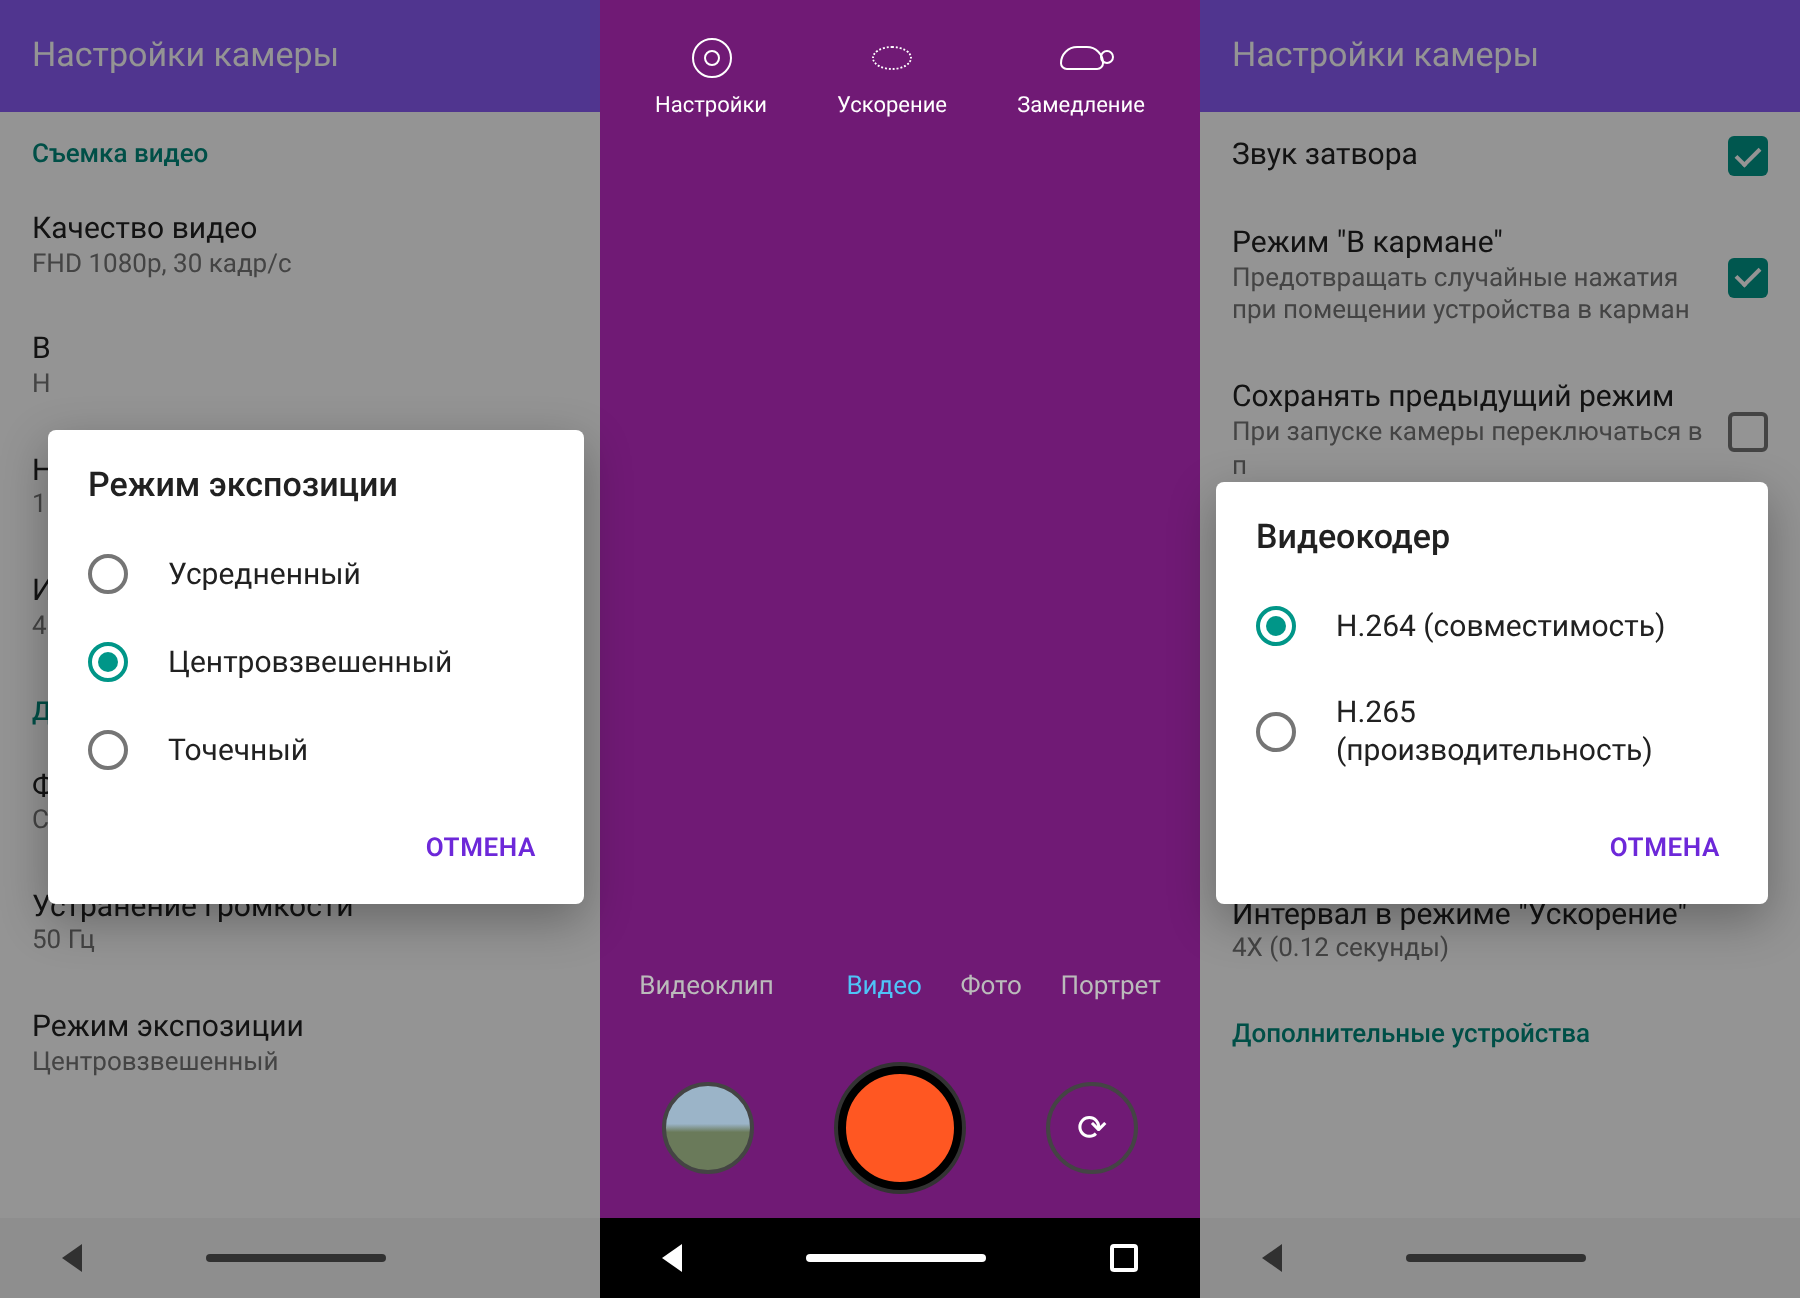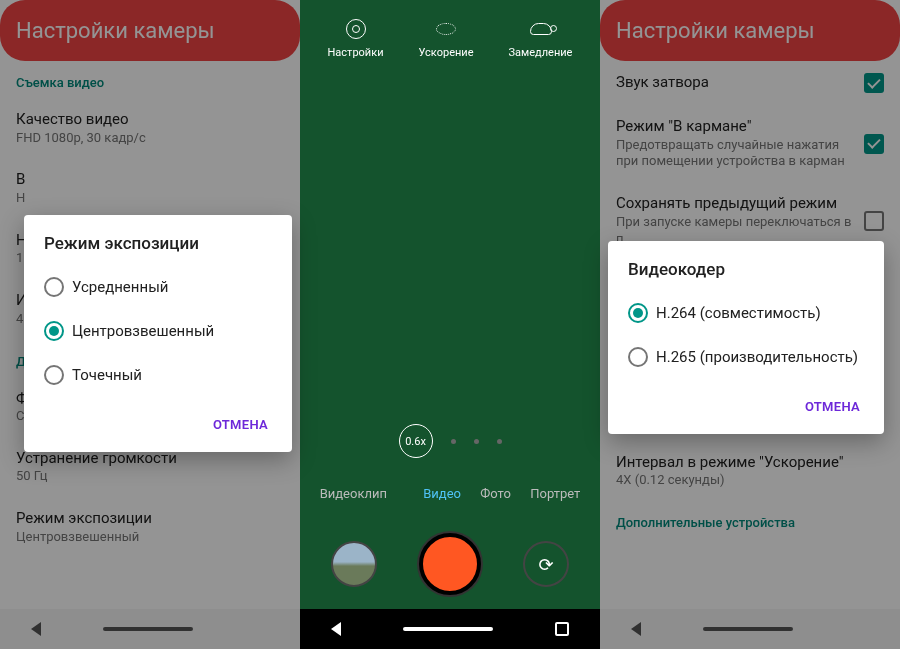--- a/index.html
+++ b/index.html
@@ -1,44 +1,44 @@
 <!DOCTYPE html>
 <html><head>
 <meta charset="utf-8">
 <style>
 * { margin: 0; padding: 0; box-sizing: border-box; font-family: -apple-system, Roboto, Arial, sans-serif; }
 body { background: #fff; display: flex; width: 900px; height: 649px; overflow: hidden; }
 .panel { background: #fff; position: relative; height: 100%; display: flex; flex-direction: column; }
 .panel.left { width: 300px; }
-.panel.center { width: 300px; background: #14532d; }
+.panel.center { width: 300px; background: #701a75; }
 .panel.right { width: 300px; }
 .overlay { position: absolute; top: 0; left: 0; right: 0; bottom: 0; background: rgba(0,0,0,0.42); z-index: 5; }
 
 
-.header { background: #ef4444; color: #fff; padding: 18px 16px; font-size: 22px; font-weight: 400; border-radius: 25px; }
+.header { background: #8b5cf6; color: #fff; padding: 18px 16px; font-size: 17px; font-weight: 400; }
 
 
 .settings { flex: 1; overflow: hidden; }
 .section-title { color: #00897b; font-size: 13px; padding: 14px 16px 8px; font-weight: 500; }
 .item { padding: 12px 16px; display: flex; align-items: center; justify-content: space-between; }
 .item-text { flex: 1; }
 .item-title { color: #212121; font-size: 15px; line-height: 1.3; }
 .item-sub { color: #757575; font-size: 13px; line-height: 1.3; margin-top: 0; }
 .checkbox { width: 20px; height: 20px; border-radius: 3px; display: flex; align-items: center; justify-content: center; flex-shrink: 0; margin-left: 10px; }
 .checkbox.checked { background: #009688; }
 .checkbox.checked::after { content: ''; width: 10px; height: 5px; border-left: 2px solid #fff; border-bottom: 2px solid #fff; transform: rotate(-45deg) translate(1px,-1px); }
 .checkbox.unchecked { border: 2px solid #757575; }
 
 
 .dialog { position: absolute; z-index: 10; background: #fff; border-radius: 4px; box-shadow: 0 8px 24px rgba(0,0,0,0.3); }
 .dialog.left-d { left: 24px; right: 8px; top: 215px; }
 .dialog.right-d { left: 8px; right: 16px; top: 241px; }
 .dialog-title { font-size: 17px; font-weight: 500; color: #212121; padding: 18px 20px 8px; }
 .dialog-body { padding: 4px 0 6px; }
-.radio-row { display: flex; align-items: center; padding: 12px 20px; gap: 8px; }
+.radio-row { display: flex; align-items: center; padding: 12px 20px; gap: 20px; }
 .radio { width: 20px; height: 20px; border-radius: 50%; border: 2px solid #757575; position: relative; flex-shrink: 0; }
 .radio.selected { border-color: #009688; }
 .radio.selected::after { content: ''; position: absolute; width: 10px; height: 10px; background: #009688; border-radius: 50%; top: 3px; left: 3px; }
 .radio-label { font-size: 15px; color: #212121; line-height: 1.25; }
 .dialog-actions { display: flex; justify-content: flex-end; padding: 6px 14px 12px; }
 .dialog-cancel { color: #6d28d9; font-weight: 600; font-size: 13px; letter-spacing: 0.3px; padding: 8px 10px; }
 
 
 .cam-top { display: flex; justify-content: space-around; padding: 18px 10px 8px; }
 .cam-top-item { display: flex; flex-direction: column; align-items: center; gap: 6px; color: #fff; font-size: 11px; }
@@ -171,26 +171,20 @@
       <span>Ускорение</span>
     </div>
     <div class="cam-top-item">
       <div class="cam-top-icon">
           <div class="turtle-svg"></div>
         </div>
       <span>Замедление</span>
     </div>
   </div>
   <div class="cam-spacer"></div>
-  <div class="zoom-row">
-    <div class="zoom-main">0.6x</div>
-    <div class="zoom-dot"></div>
-    <div class="zoom-dot"></div>
-    <div class="zoom-dot"></div>
-  </div>
   <div class="mode-row">
     <div class="mode">Видеоклип</div>
     <div class="mode active">Видео</div>
     <div class="mode">Фото</div>
     <div class="mode">Портрет</div>
   </div>
   <div class="shutter-row">
     <div class="circ gallery-thumb"></div>
     <div class="shutter"></div>
     <div class="circ switch-cam swap-svg"></div>

